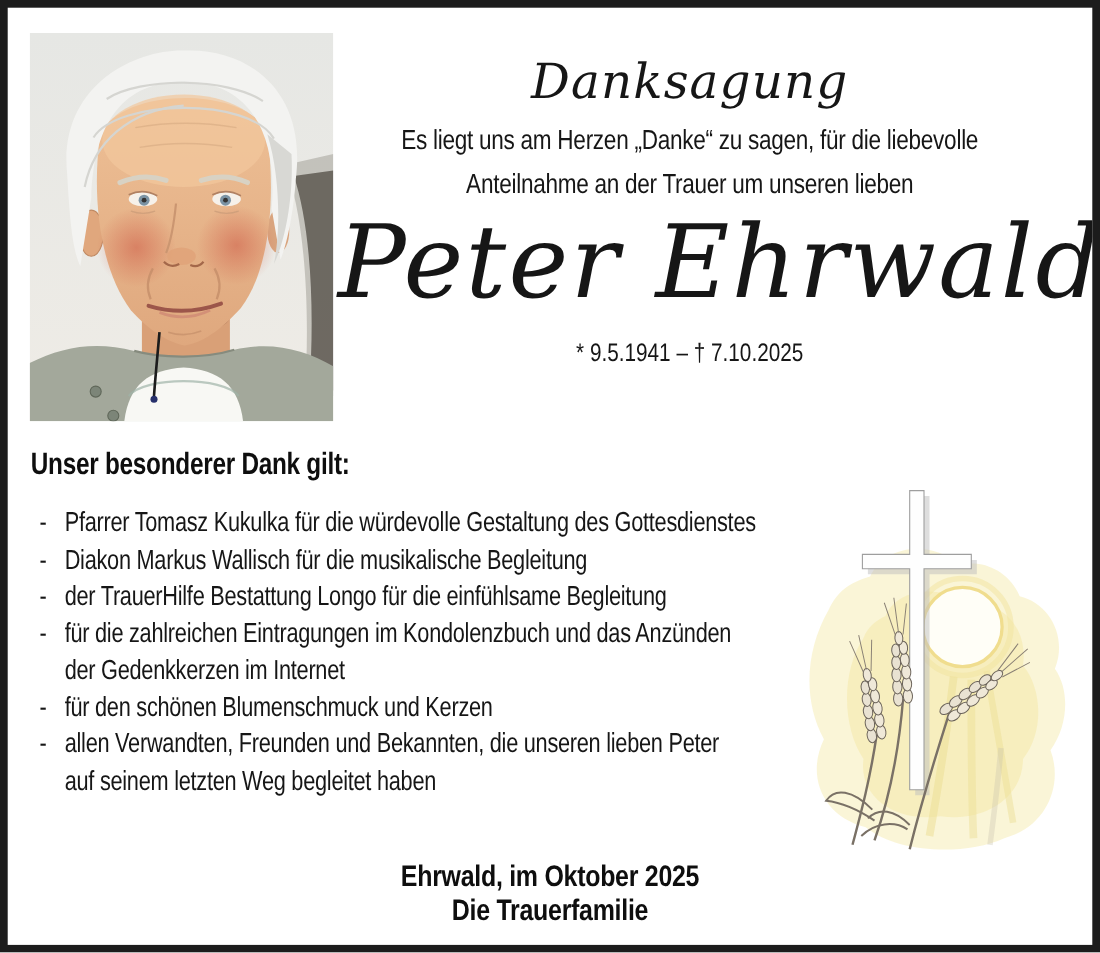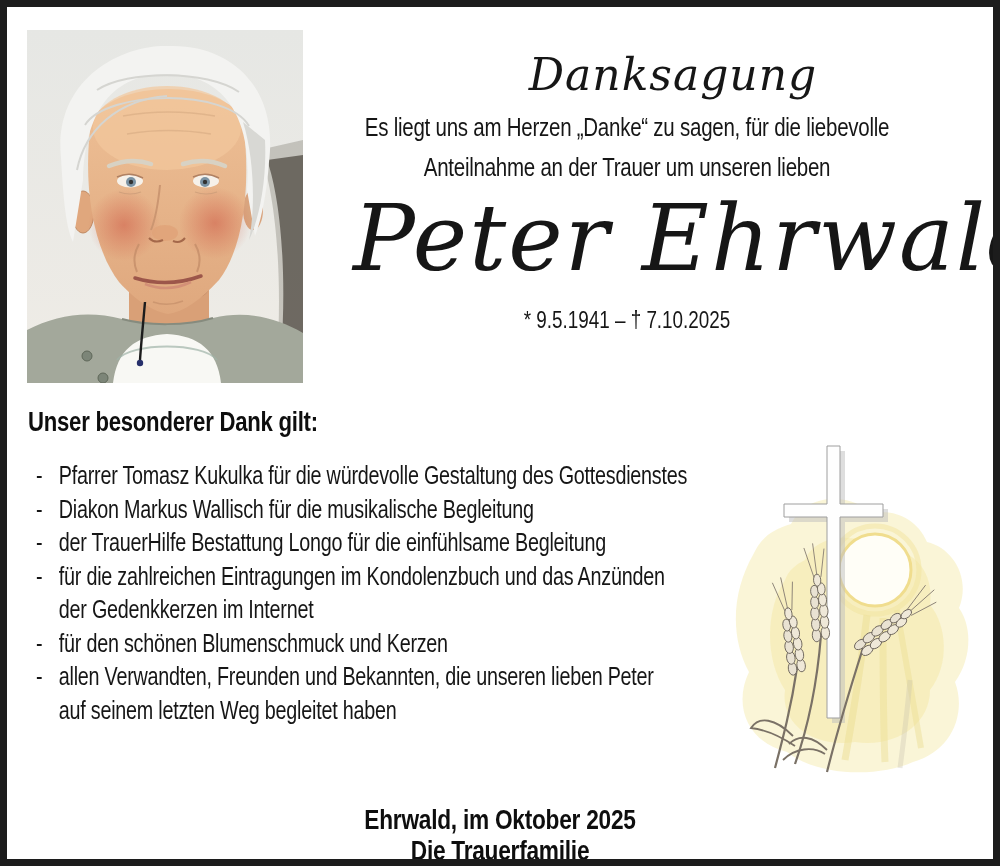--- a/index.html
+++ b/index.html
@@ -18,21 +18,20 @@
     position:absolute;left:20px;top:23px;width:276px;height:353px;
   }
   .photo svg{display:block;width:100%;height:100%;}
   
   .header{position:absolute;left:300px;top:0;width:640px;height:350px;}
   .header > div{position:absolute;left:0;width:100%;text-align:center;white-space:nowrap;}
   .script{
     font-family:"DejaVu Serif","Liberation Serif",serif;
     font-style:italic;
     color:#161616;
-    margin-left:46px;
   }
   .title{top:42px;font-size:44px;letter-spacing:1px;}
   .intro1{top:106px;}
   .intro2{top:146px;}
   .intro1,.intro2{
     font-size:25px;
     transform:scaleX(0.82);transform-origin:center top;
     letter-spacing:-0.3px;color:#161616;
   }
   .name{top:178px;font-size:92px;letter-spacing:2px;}
@@ -58,21 +57,20 @@
   .thanks .dash{width:29px;flex:0 0 29px;padding-left:10px;box-sizing:content-box;}
   .thanks .txt{white-space:nowrap;}
   .thanks .line{display:block;}
   
   .art{position:absolute;left:718px;top:423px;width:250px;height:345px;z-index:0;}
   .art svg{display:block;width:100%;height:100%;}
   
   .footer{
     position:absolute;left:0;top:774px;width:100%;
     text-align:center;
-    margin-top:24px;
   }
   .footer > div{
     font-size:27px;font-weight:bold;color:#0e0e0e;line-height:31px;
     transform:scaleX(0.84);transform-origin:center top;
     white-space:nowrap;letter-spacing:-0.3px;
   }
 </style>
 </head>
 <body>
 

